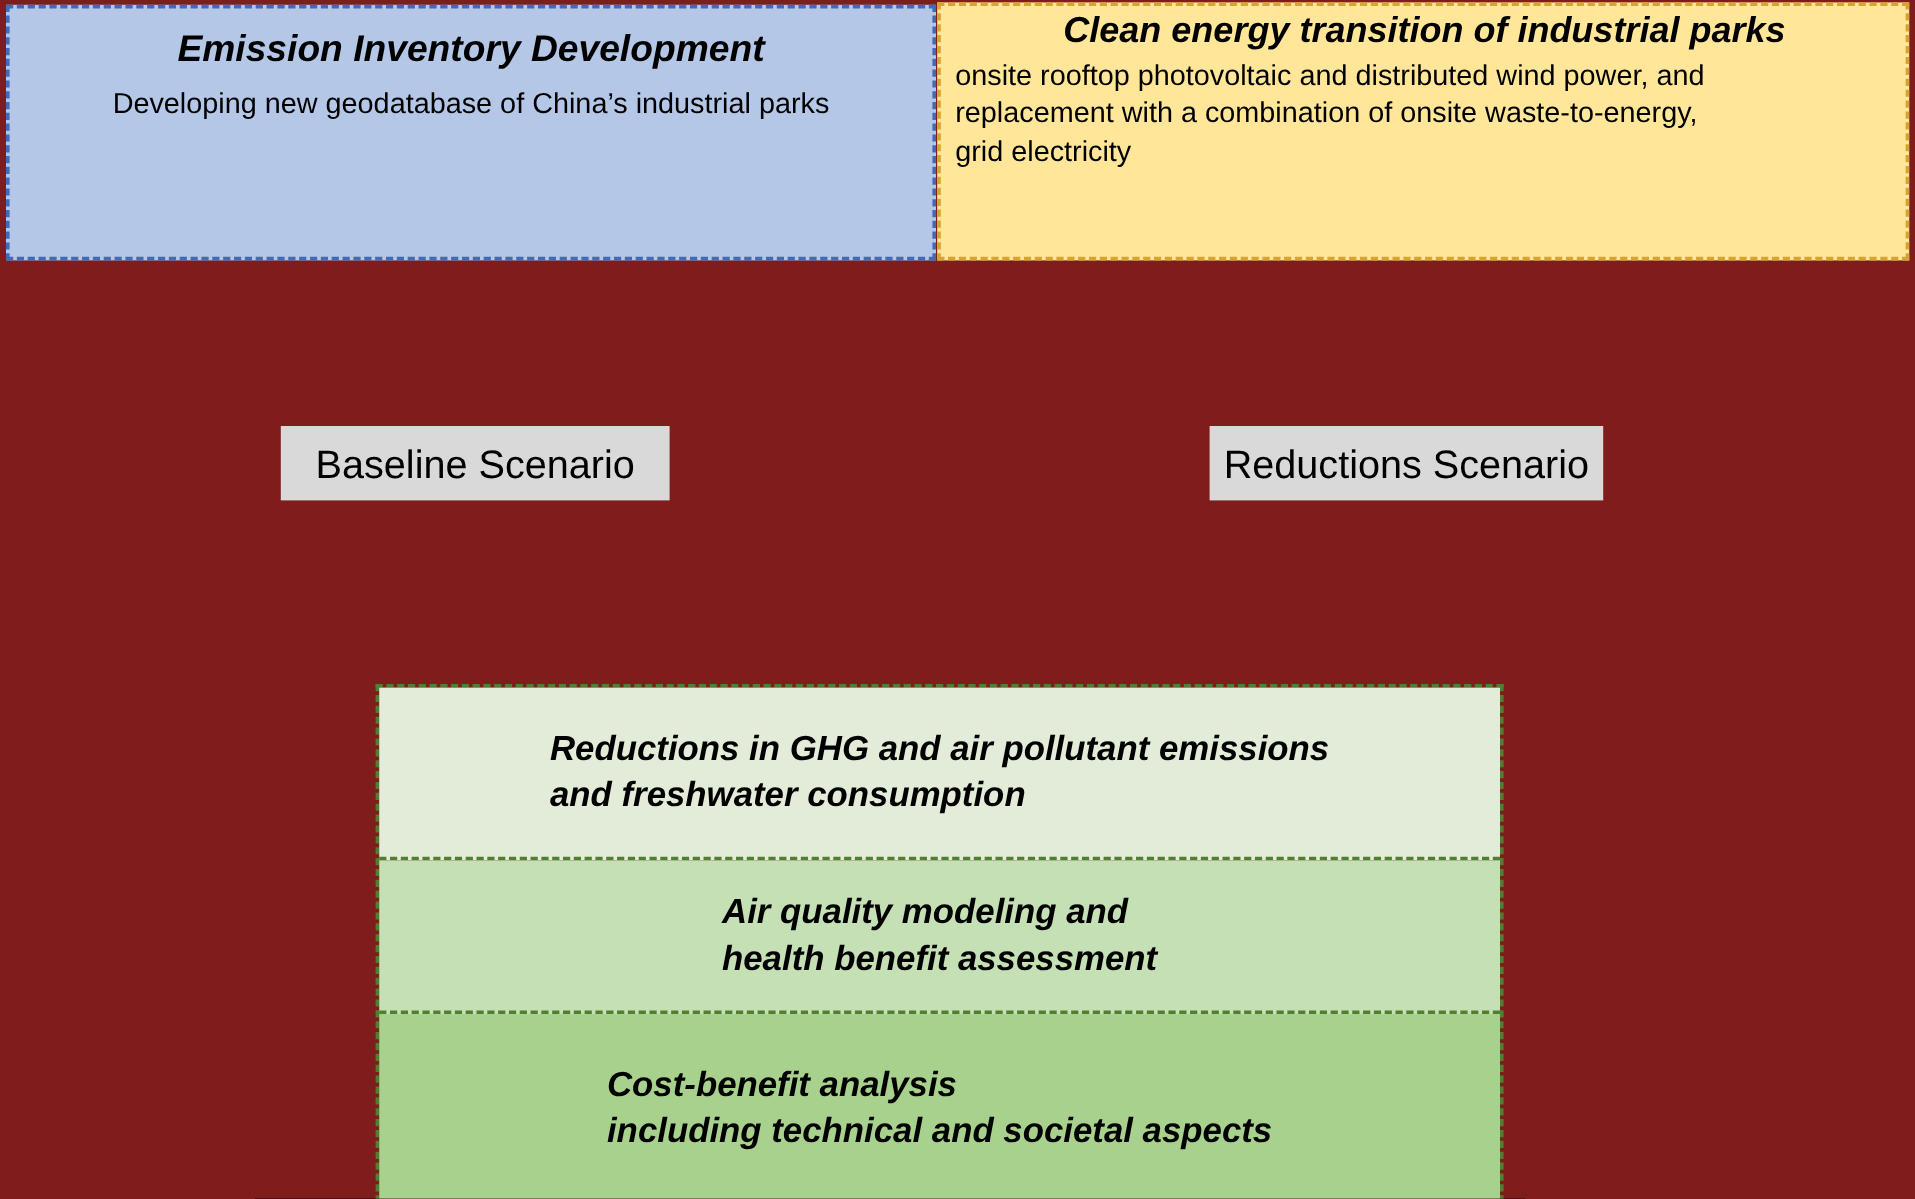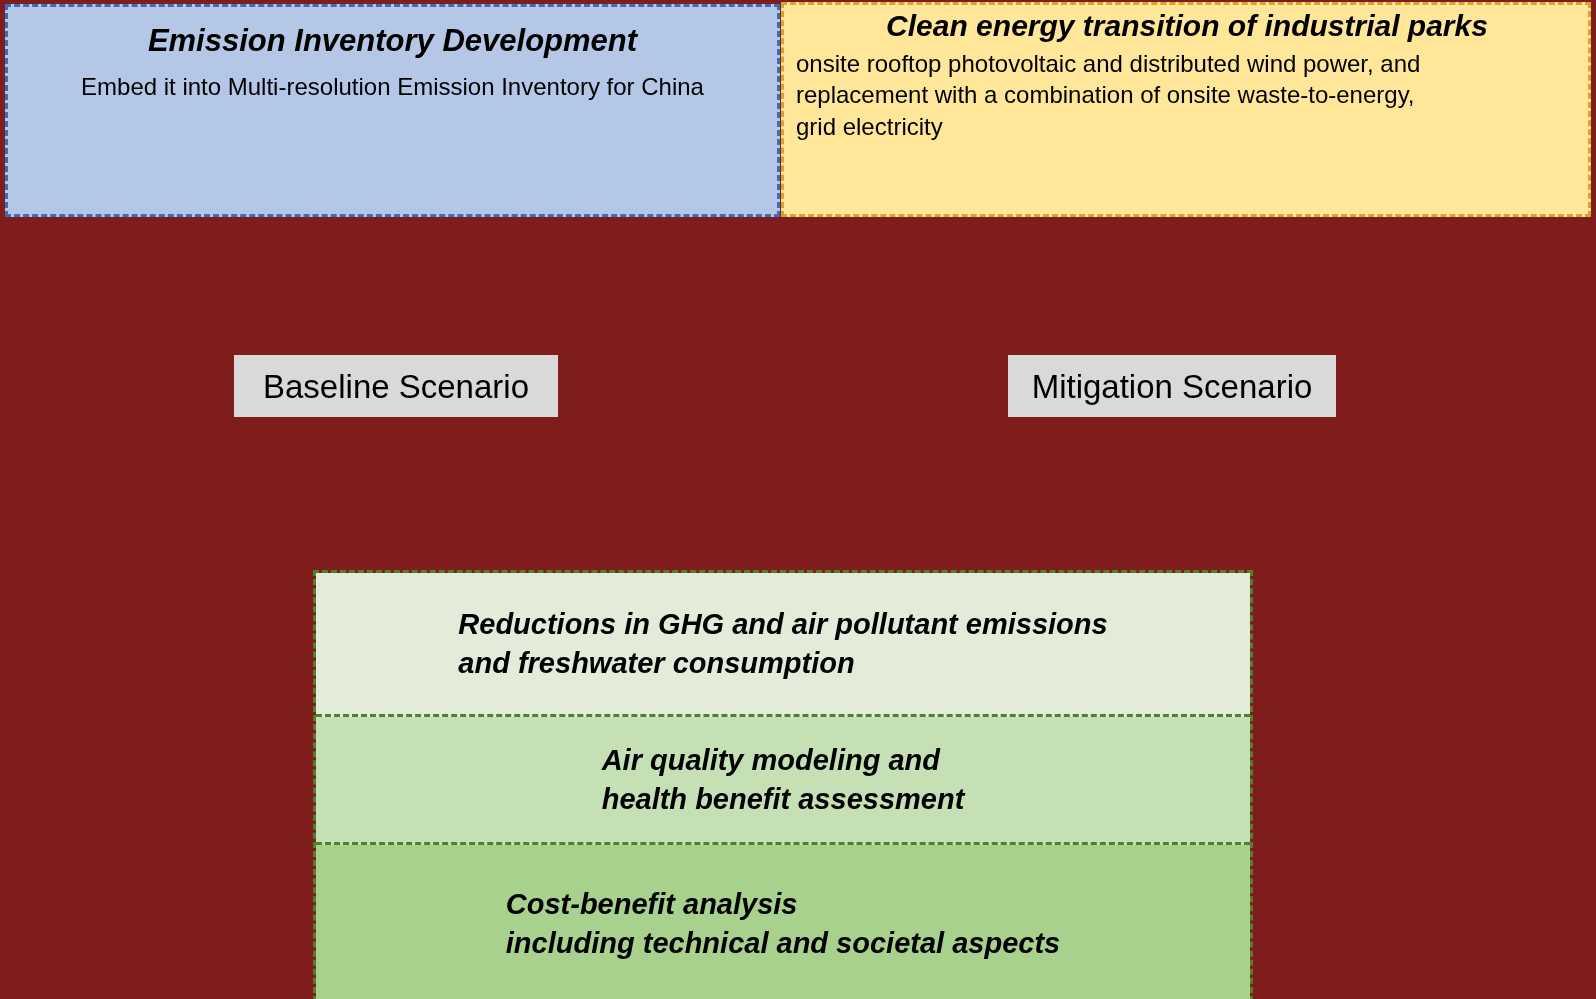--- a/index.html
+++ b/index.html
@@ -134,39 +134,39 @@
   .outcome-text { padding: 0 20px; }
 </style>
 </head>
 <body>
 
 <div id="stage">
 
   <div class="panel" id="blue-panel">
     <div class="panel-title">Emission Inventory Development</div>
     <div class="panel-body">
-      <div class="line">Embed it into Multi-resolution Emission Inventory for China</div>
+      <div class="line">Developing new geodatabase of China’s industrial parks</div>
     </div>
   </div>
 
   <div class="panel" id="yellow-panel">
     <div class="panel-title">Clean energy transition of industrial parks</div>
     <div class="panel-body">
       <div class="line">onsite rooftop photovoltaic and distributed wind power, and</div>
       <div class="line">replacement with a combination of onsite waste-to-energy,</div>
       <div class="line">grid electricity</div>
     </div>
   </div>
 
   <div class="scenario-box" id="baseline-scenario">
     <span>Baseline Scenario</span>
   </div>
 
   <div class="scenario-box" id="mitigation-scenario">
-    <span>Mitigation Scenario</span>
+    <span>Reductions Scenario</span>
   </div>
 
   <div id="outcome-panel">
 
     <div class="outcome-row" id="outcome-row-1">
       <div class="outcome-text">
         <div>Reductions in GHG and air pollutant emissions</div>
         <div>and freshwater consumption</div>
       </div>
     </div>

